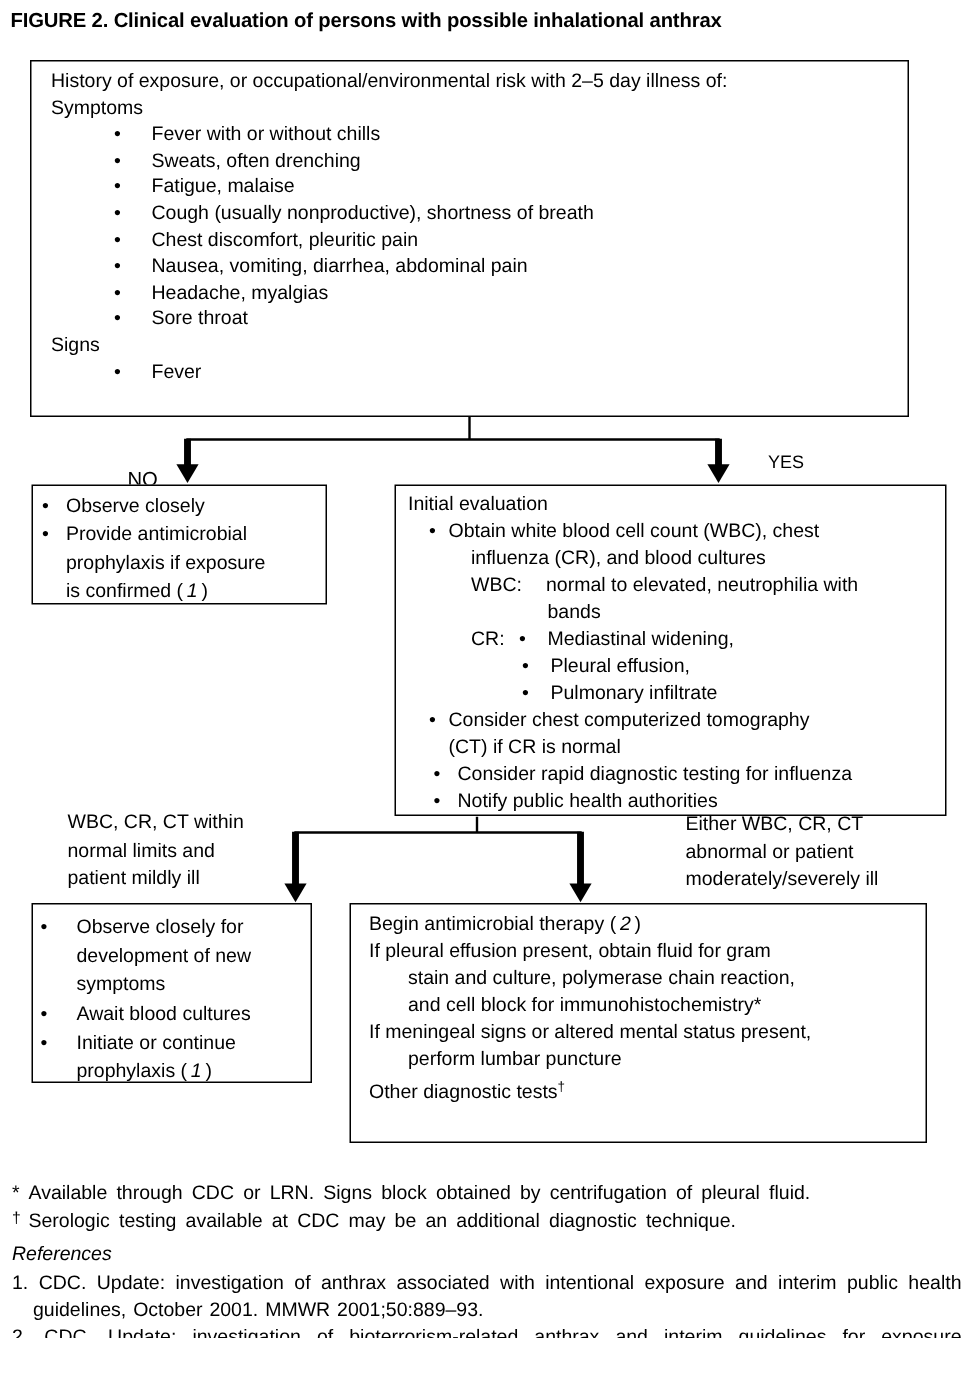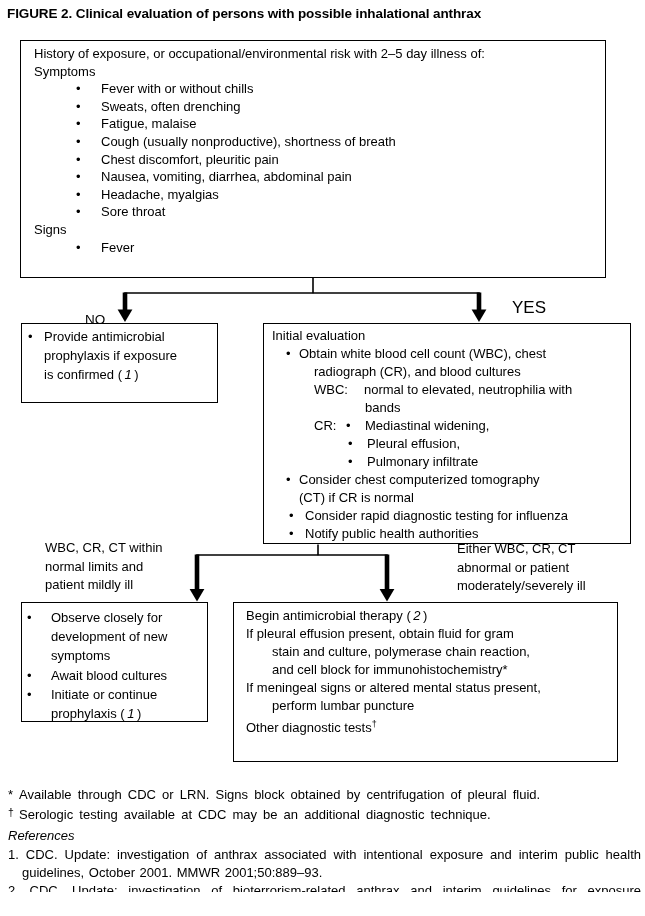--- a/index.html
+++ b/index.html
@@ -48,21 +48,21 @@
   .blb .cont { padding-left:24px; }
 
   
   .brb { left:233px; top:602px; width:385px; height:160px; padding:4px 6px 0 12px; }
   .brb .ln { line-height:18px; }
   .brb .ind { padding-left:26px; }
 
   
   .lbl { position:absolute; line-height:18.5px; }
   .lbl-no  { left:85px;  top:311px; font-size:13.5px; }
-  .lbl-yes { left:512px; top:299px; font-size:17px; }
+  .lbl-yes { left:512px; top:299px; font-size:12px; }
   .lbl-norm { left:45px;  top:539px; }
   .lbl-abn  { left:457px; top:540px; }
 
   .overlay { position:absolute; left:0; top:0; pointer-events:none; }
   .overlay line { stroke:#000; }
   .overlay polygon { fill:#000; }
 
   
   .fnotes { position:absolute; left:8px; top:786px; width:632px; line-height:17.5px; word-spacing:2.5px; }
   .fn-marker { display:inline-block; width:11px; }
@@ -105,29 +105,30 @@
     <line x1="197" y1="554.5" x2="197" y2="590" stroke-width="4.6"></line>
     <polygon points="189.6,589 204.4,589 197,601.5"></polygon>
     <line x1="387" y1="554.5" x2="387" y2="590" stroke-width="4.6"></line>
     <polygon points="379.6,589 394.4,589 387,601.5"></polygon>
   </svg>
 
   <div class="lbl lbl-no">NO</div>
   <div class="lbl lbl-yes">YES</div>
 
   <div class="box nb">
+    <div class="ln"><span class="bu">•</span><span>Observe closely</span></div>
     <div class="ln"><span class="bu">•</span><span>Provide antimicrobial</span></div>
     <div class="ln cont">prophylaxis if exposure</div>
     <div class="ln cont"><span>is confirmed (</span><span class="ref">1</span><span>)</span></div>
   </div>
 
   <div class="box yb">
     <div class="ln">Initial evaluation</div>
     <div class="ln b1"><span class="bu w13">•</span><span>Obtain white blood cell count (WBC), chest</span></div>
-    <div class="ln i2">radiograph (CR), and blood cultures</div>
+    <div class="ln i2">influenza (CR), and blood cultures</div>
     <div class="ln i2"><span class="labw">WBC:</span><span>normal to elevated, neutrophilia with</span></div>
     <div class="ln i4">bands</div>
     <div class="ln i2"><span class="labc">CR:</span><span class="bu w19">•</span><span>Mediastinal widening,</span></div>
     <div class="ln i3"><span class="bu w19">•</span><span>Pleural effusion,</span></div>
     <div class="ln i3"><span class="bu w19">•</span><span>Pulmonary infiltrate</span></div>
     <div class="ln b1"><span class="bu w13">•</span><span>Consider chest computerized tomography</span></div>
     <div class="ln i2b">(CT) if CR is normal</div>
     <div class="ln b2"><span class="bu w16">•</span><span>Consider rapid diagnostic testing for influenza</span></div>
     <div class="ln b2"><span class="bu w16">•</span><span>Notify public health authorities</span></div>
   </div>

